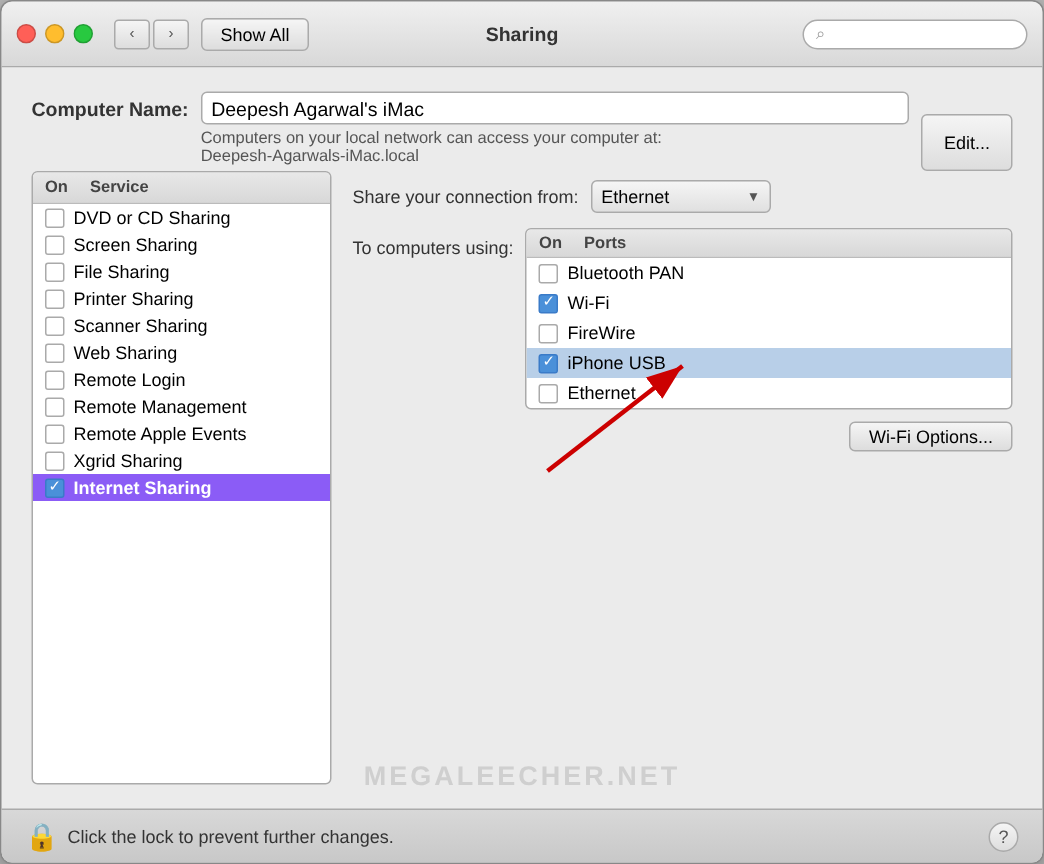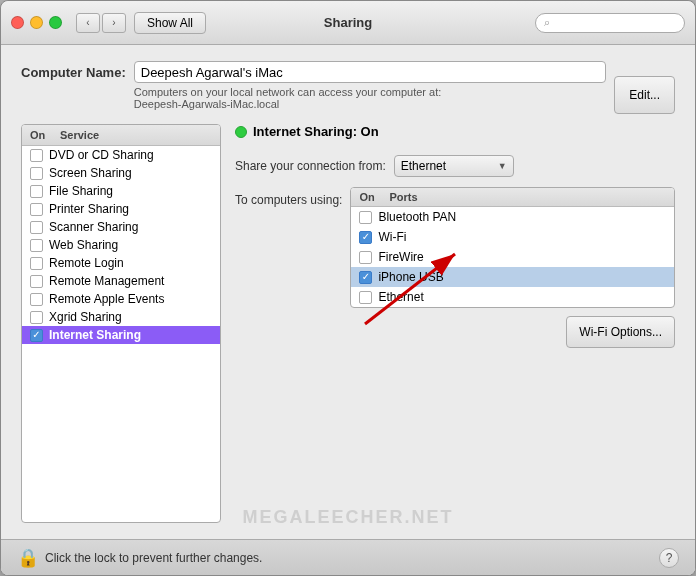--- a/index.html
+++ b/index.html
@@ -100,21 +100,20 @@
     .search-icon-char {
       color: #999;
       font-size: 11px;
     }
     
     .content {
       flex: 1;
       padding: 16px 20px;
       display: flex;
       flex-direction: column;
-      gap: 10px;
     }
     
     .computer-name-row {
       display: flex;
       align-items: flex-start;
       gap: 0;
     }
     .computer-name-label {
       font-size: 13px;
       font-weight: bold;
@@ -350,21 +349,21 @@
       color: #fff;
       font-size: 10px;
       line-height: 1;
     }
     .port-label {
       font-size: 12px;
       color: #000;
     }
     .wifi-options-btn {
       align-self: flex-end;
-      height: 32px;
+      height: 20px;
       padding: 0 12px;
       background: linear-gradient(to bottom, #f5f5f5, #ddd);
       border: 1px solid #aaa;
       border-radius: 4px;
       cursor: pointer;
       font-size: 12px;
       display: flex;
       align-items: center;
       margin-top: 4px;
     }
@@ -516,24 +515,20 @@
             </div>
             <div class="service-item selected">
               <div class="service-checkbox checked"></div>
               <span class="service-label">Internet Sharing</span>
             </div>
           </div>
       </div>
 
       <div class="panel-wrapper">
 
-        <div class="sharing-status">
-          <div class="status-dot"></div>
-          <div class="sharing-status-text">Internet Sharing: On</div>
-        </div>
 
 
         <div class="connection-from">
           <div class="connection-label">Share your connection from:</div>
           <div class="connection-select">
             <span>Ethernet</span>
             <span class="dropdown-arrow">▼</span>
           </div>
         </div>
 

